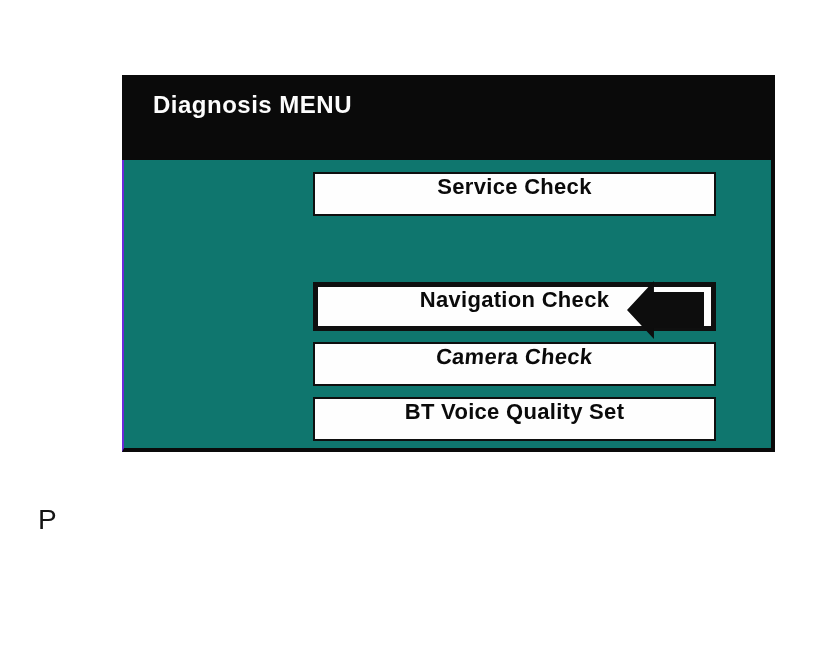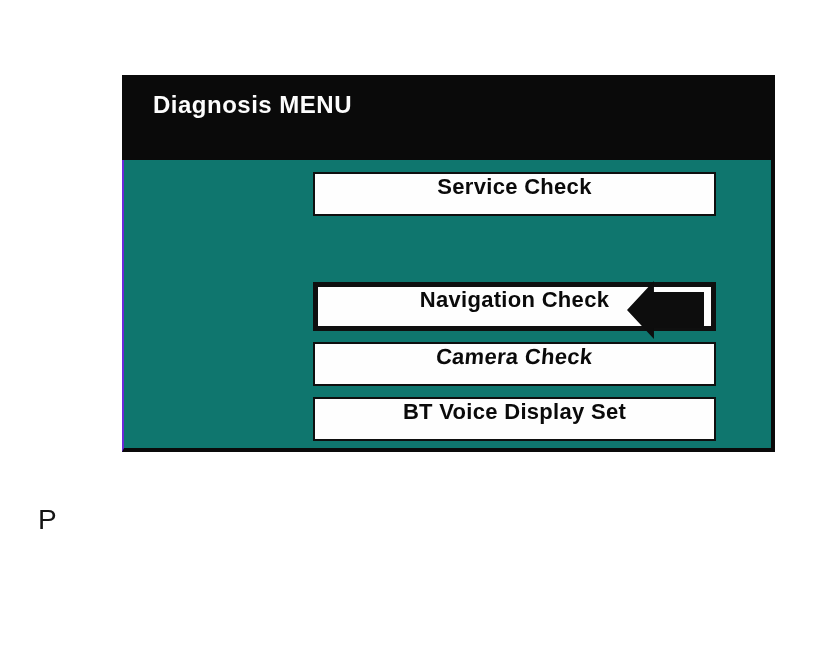--- a/index.html
+++ b/index.html
@@ -98,21 +98,21 @@
 
     <div class="menu-btn btn-3 selected">
       <span class="btn-label">Navigation Check</span>
     </div>
 
     <div class="menu-btn btn-4">
       <span class="btn-label">Camera Check</span>
     </div>
 
     <div class="menu-btn btn-5">
-      <span class="btn-label">BT Voice Display Set</span>
+      <span class="btn-label">BT Voice Quality Set</span>
     </div>
 
   </div>
 
   <div class="select-arrow"></div>
 
   <div class="caption caption-p">P</div>
 
 
 </div>

